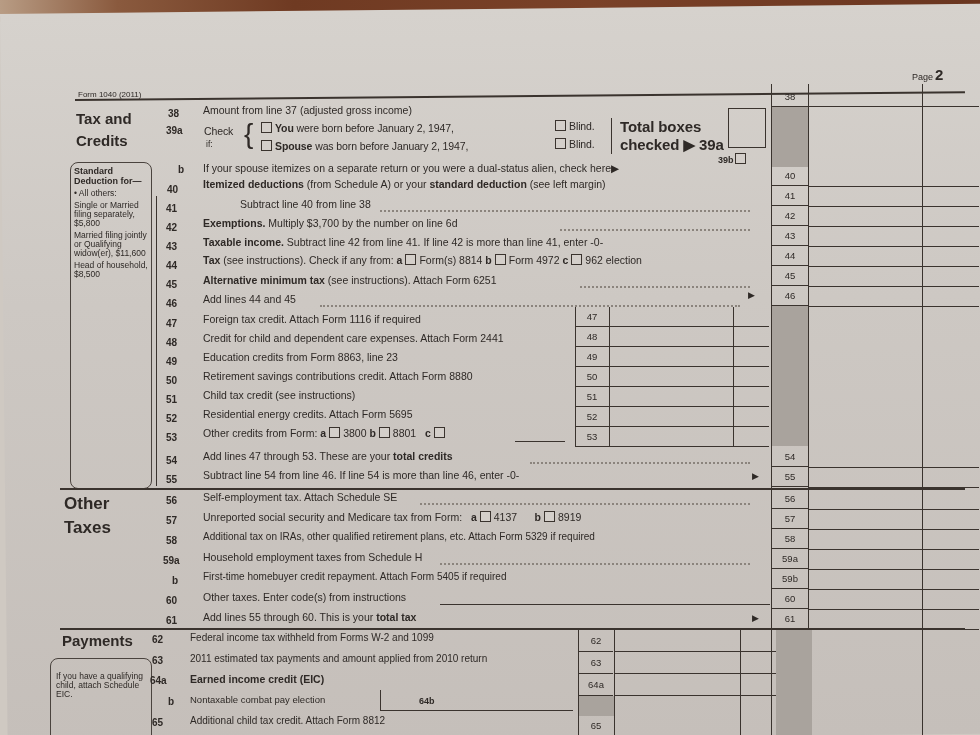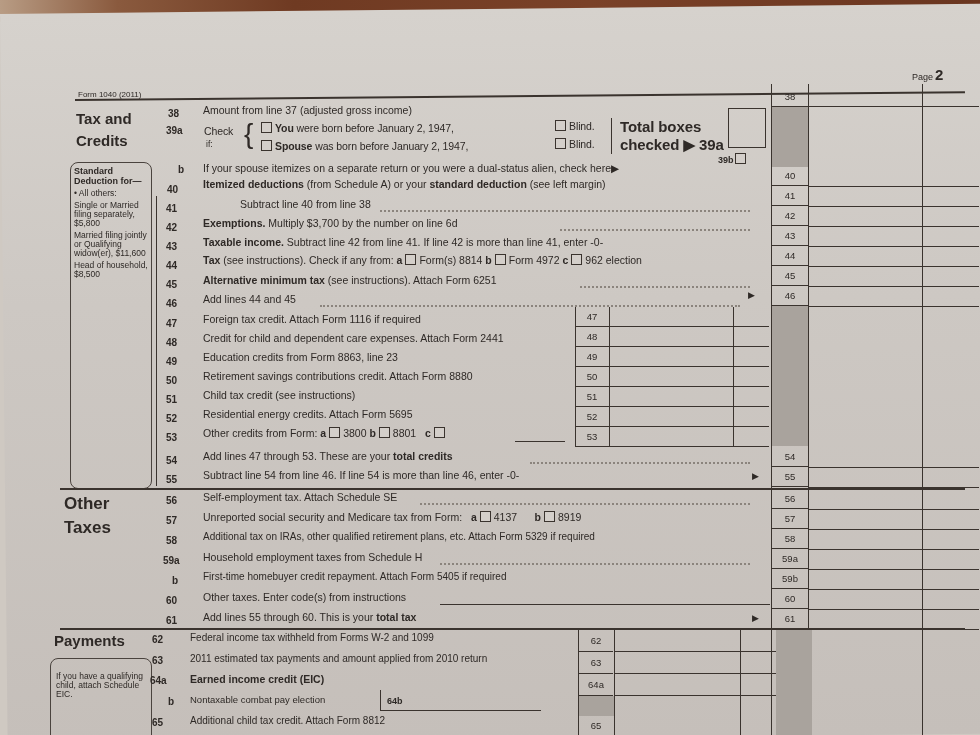--- a/index.html
+++ b/index.html
@@ -37,21 +37,21 @@
 <div class="rule" style="left:75px;top:99px;width:890px;height:2px;transform:rotate(-0.5deg);transform-origin:left;"></div>
 
 <div class="abs section-title" style="left:76px;top:108px;">
   <div>Tax and</div>
   <div>Credits</div>
 </div>
 <div class="abs section-title" style="left:64px;top:492px;font-size:17px;line-height:24px;">
   <div>Other</div>
   <div>Taxes</div>
 </div>
-<div class="abs section-title" style="left:54px;top:630px;">Payments</div>
+<div class="abs section-title" style="left:62px;top:630px;">Payments</div>
 
 <div class="sidebox" style="left:70px;top:162px;width:80px;height:325px;"></div>
 <div class="abs tiny" style="left:74px;top:166px;width:76px;">
   <div class="bold" style="font-size:9px;line-height:10px;">Standard Deduction for—</div>
   <div style="margin-top:3px;">• All others:</div>
   <div style="margin-top:3px;">Single or Married filing separately, $5,800</div>
   <div style="margin-top:3px;">Married filing jointly or Qualifying widow(er), $11,600</div>
   <div style="margin-top:3px;">Head of household, $8,500</div>
 </div>
 
@@ -175,21 +175,21 @@
 <div class="rule" style="left:60px;top:628px;width:905px;height:2px;"></div>
 
 <div class="ln" style="left:152px;top:634px;">62</div>
 <div class="row" style="top:632px;font-size:10px;left:190px;">Federal income tax withheld from Forms W-2 and 1099</div>
 <div class="ln" style="left:152px;top:655px;">63</div>
 <div class="row" style="top:653px;font-size:10px;left:190px;">2011 estimated tax payments and amount applied from 2010 return</div>
 <div class="ln" style="left:150px;top:675px;">64a</div>
 <div class="row bold" style="top:673px;left:190px;">Earned income credit (EIC)</div>
 <div class="ln" style="left:168px;top:696px;">b</div>
 <div class="row" style="top:694px;font-size:9.5px;left:190px;">Nontaxable combat pay election</div>
-<div class="abs" style="left:380px;top:690px;width:160px;height:20px;border-left:1px solid #3a332e;border-bottom:1px solid #3a332e;">
+<div class="abs" style="left:380px;top:690px;width:160px;height:20px;border-left:1px solid #3a332e;border-bottom:1px solid #3a332e;padding-left:32px;">
   <span style="font-size:9px;font-weight:bold;margin-left:6px;line-height:18px;">64b</span>
 </div>
 <div class="ln" style="left:152px;top:717px;">65</div>
 <div class="row" style="top:715px;font-size:10px;left:190px;">Additional child tax credit. Attach Form 8812</div>
 
 <div class="rule" style="left:578px;top:630px;width:1px;height:105px;"></div>
 <div class="rule" style="left:614px;top:630px;width:1px;height:105px;"></div>
 <div class="rule" style="left:740px;top:630px;width:1px;height:105px;"></div>
 <div class="midnum" style="left:579px;top:630px;height:21px;line-height:21px;">62</div>
 <div class="midnum" style="left:579px;top:652px;height:21px;line-height:21px;">63</div>

